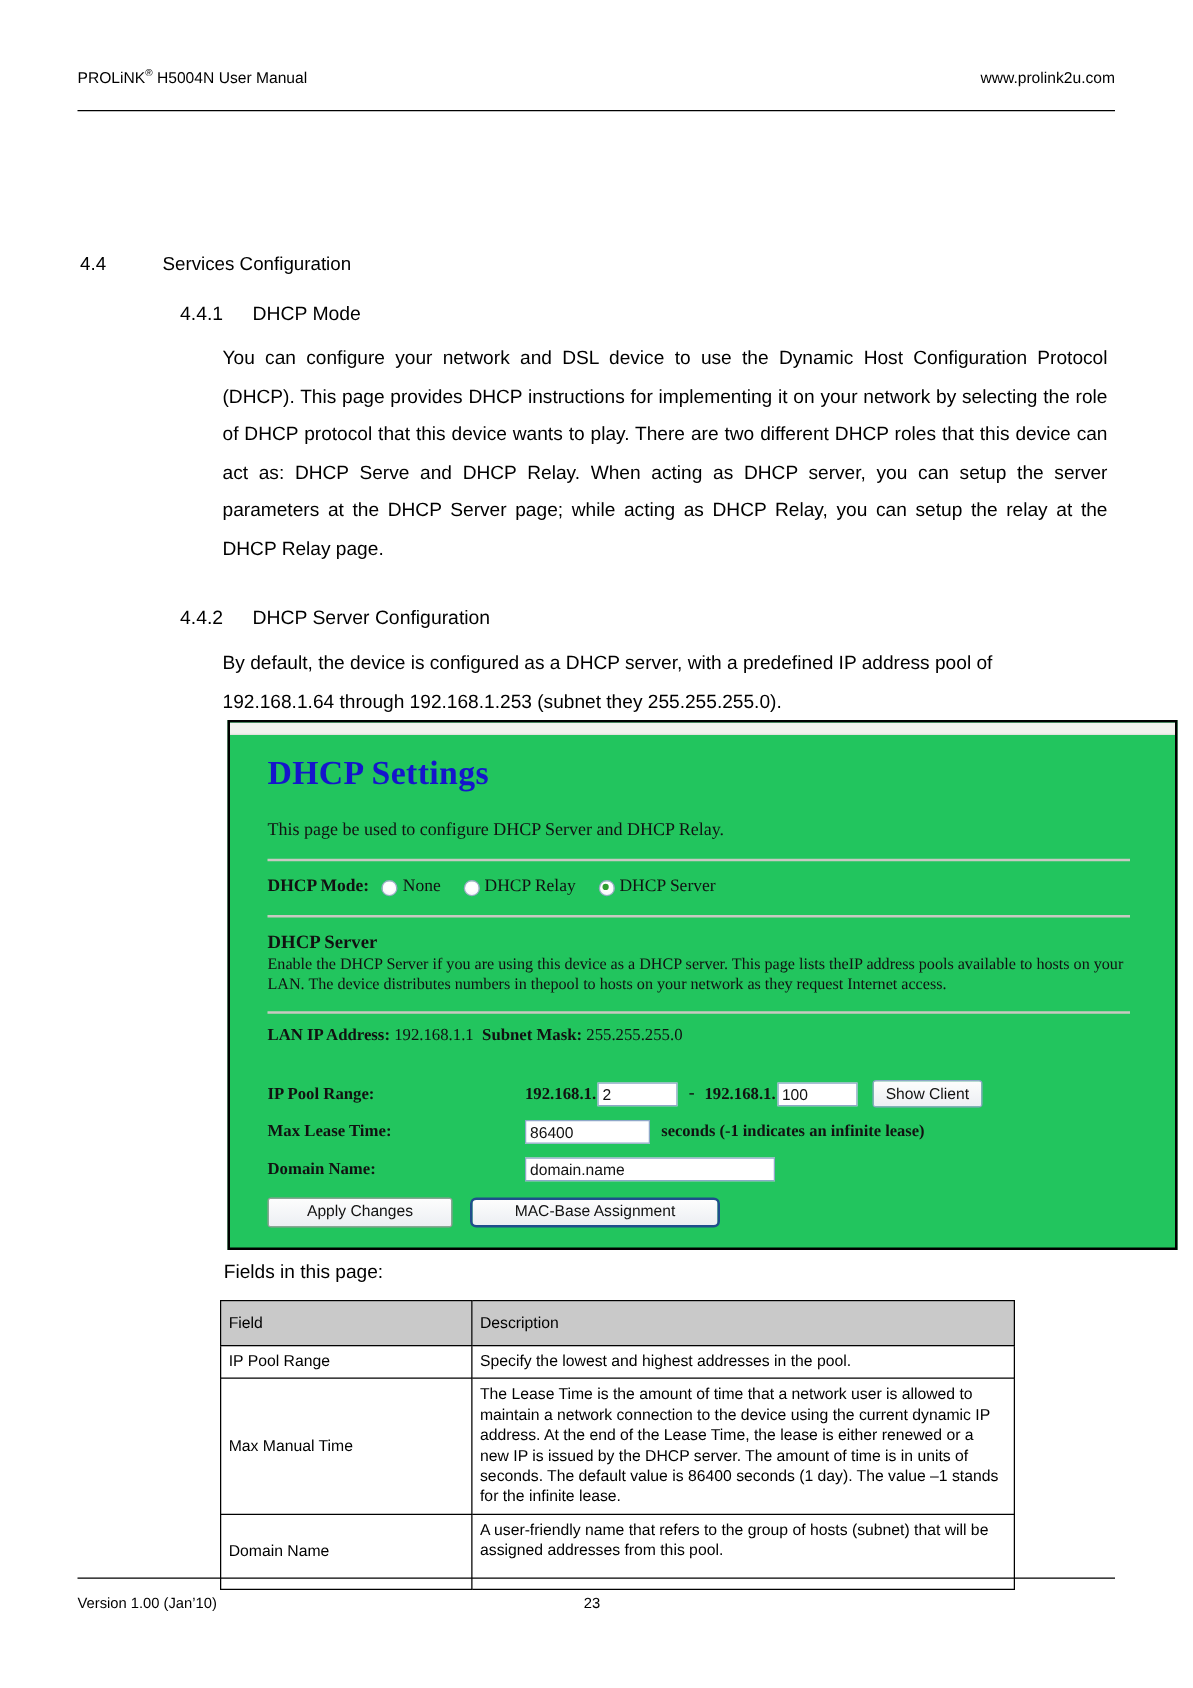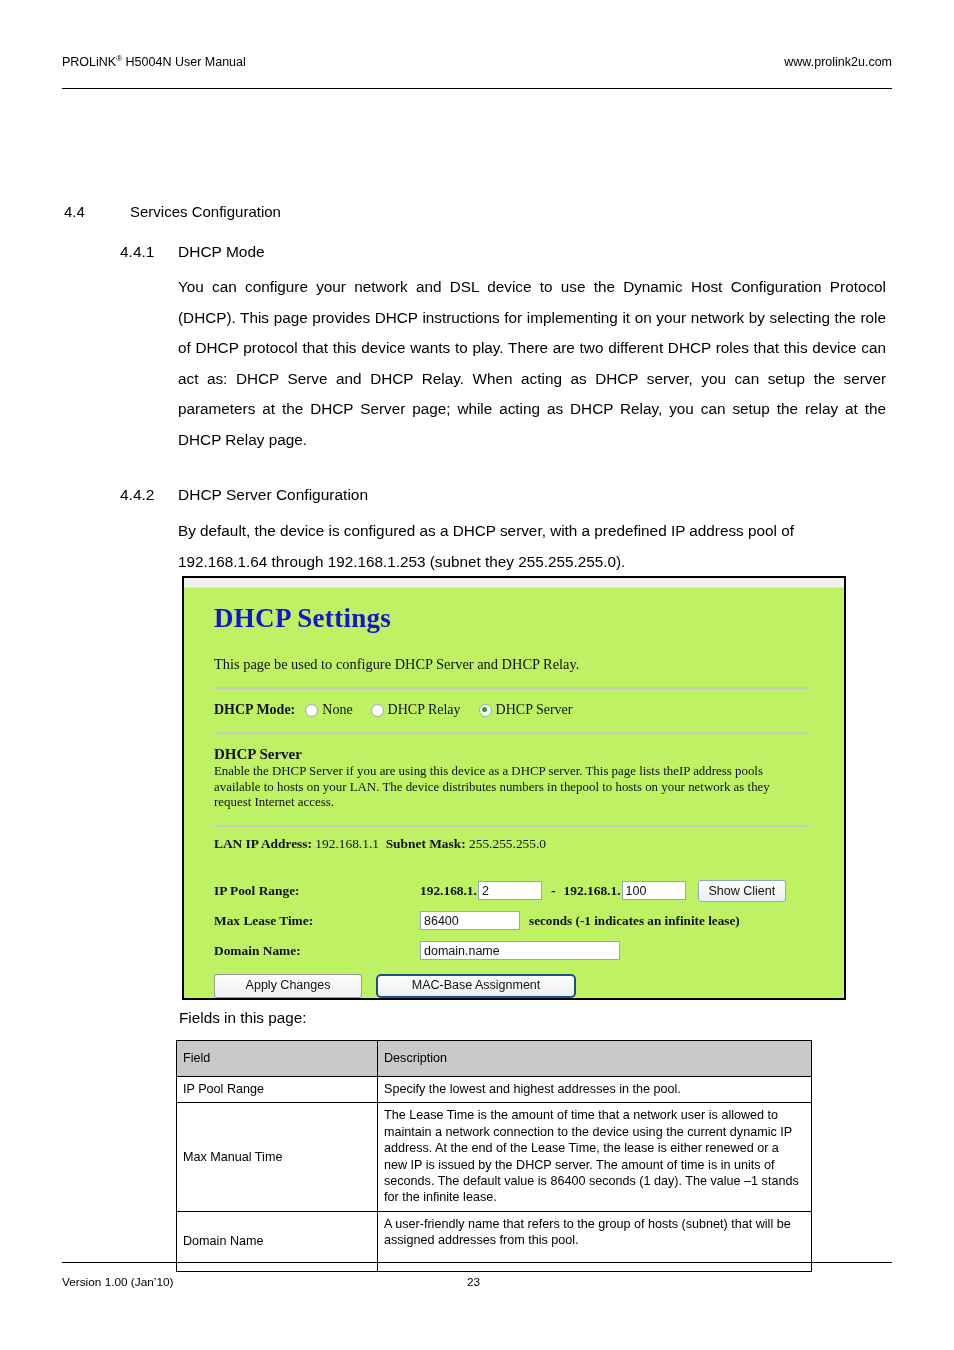--- a/index.html
+++ b/index.html
@@ -54,20 +54,21 @@
     left: 64px; top: 203px;
     font-size: 15px;
     white-space: nowrap;
   }
   .h2 .num { display: inline-block; width: 66px; }
 
   .h3 {
     position: absolute;
     font-size: 15.5px;
     white-space: nowrap;
+    margin-left: 24px;
   }
   .h3 .num { display: inline-block; width: 58px; }
   .h3-a { left: 120px; top: 243px; }
   .h3-b { left: 120px; top: 486px; }
 
   
   .para {
     position: absolute;
     left: 178px;
     width: 708px;
@@ -76,24 +77,24 @@
     text-align: justify;
   }
   .para-a { top: 272px; }
   .para-b { top: 516px; }
   .para-b { text-align: left; }
 
   
   .shot {
     position: absolute;
     left: 182px; top: 576px;
-    width: 664px;
+    width: 760px;
     height: 424px;
     border: 2.5px solid #000;
-    background: #bef264;
+    background: #22c55e;
     box-sizing: border-box;
     overflow: hidden;
   }
   .shot-topstrip {
     position: absolute;
     left: 0; top: 0;
     width: 100%;
     height: 9px;
     background: #f2f2ee;
     border-bottom: 1px solid #e3e3dd;

